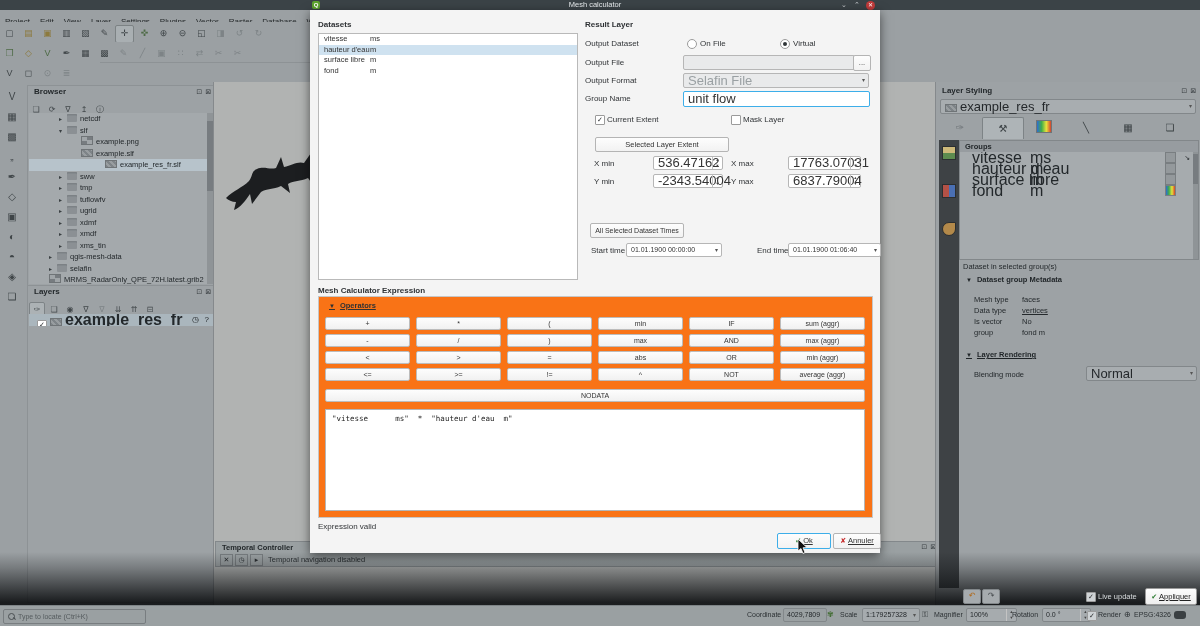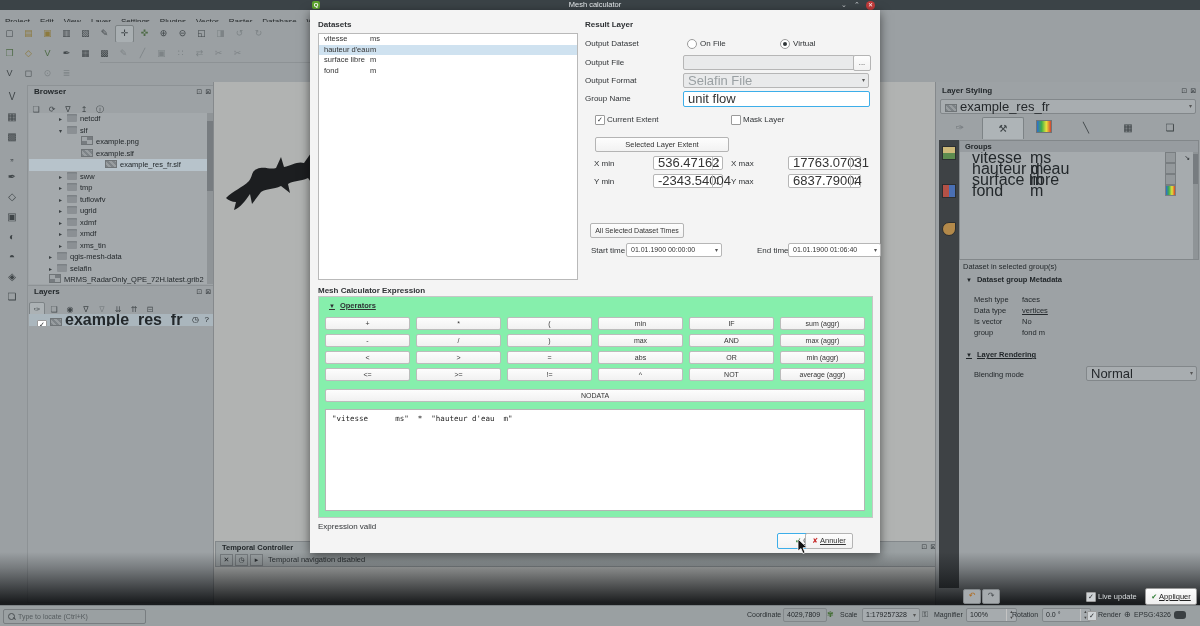--- a/index.html
+++ b/index.html
@@ -50,21 +50,21 @@
   .inp.focus{border:1px solid #3daee9;}
   .btn{position:absolute;background:linear-gradient(#fdfdfd,#f2f2f2);border:1px solid #b4b4b4;border-radius:2px;font-size:7.5px;text-align:center;color:#333;}
   .combo::after{content:"▾";position:absolute;right:3px;top:0;font-size:6px;color:#555;}
   .spin .arrows{position:absolute;right:0;top:0;bottom:0;width:9px;border-left:1px solid #c4c4c4;text-align:center;color:#444;}
   .spin .arrows::before{content:"▴";display:block;font-size:4.5px;line-height:6px;}
   .spin .arrows::after{content:"▾";display:block;font-size:4.5px;line-height:5px;}
   .chk{position:absolute;width:8px;height:8px;background:#fff;border:1px solid #9b9b9b;border-radius:1px;font-size:7px;line-height:8px;text-align:center;color:#2c2f31;}
   .chk.checked::after{content:"✓";}
   .radio{position:absolute;width:8px;height:8px;border:1px solid #9b9b9b;border-radius:50%;background:#fff;}
   .radio.on::after{content:"";position:absolute;left:2px;top:2px;width:4px;height:4px;border-radius:50%;background:#2f3437;}
-  .gbox{position:absolute;border:1px solid #c6c6c6;background:#86efac;text-decoration:underline;}
+  .gbox{position:absolute;border:1px solid #c6c6c6;background:#f97316;text-decoration:underline;}
   .ophdr{font-size:7.5px;font-weight:bold;color:#2e3134;padding:4px 0 0 10px;}
   .ophdr::before{content:"▼";font-size:6px;margin-right:5px;}
   .opgrid{position:absolute;left:6px;right:7px;display:grid;grid-template-columns:repeat(6,1fr);gap:4px 6px;}
   .opbtn{height:11px;line-height:11px;background:linear-gradient(#fdfdfd,#f1f1f1);border:1px solid #bcbcbc;border-radius:2px;font-size:7px;text-align:center;color:#333;}
   .exprbox{position:absolute;background:#fff;border:1px solid #b5b5b5;font-family:"DejaVu Sans Mono",monospace;font-size:7.5px;white-space:pre;padding:4px 0 0 6px;color:#222;}
   .ic-check::before{content:"✔";color:#2e7d32;font-size:7px;margin-right:2px;}
   .ic-cross::before{content:"✘";color:#c62828;font-size:7px;margin-right:2px;}
   
   .rpanel{left:935px;top:82px;width:265px;height:523px;background:#9da2a5;border-left:1px solid #85898c;}
   .tab{position:absolute;width:40px;height:21px;text-align:center;line-height:21px;font-size:10px;color:#3c4245;}
@@ -257,21 +257,21 @@
           <div class="opbtn">!=</div>
           <div class="opbtn">^</div>
           <div class="opbtn">NOT</div>
           <div class="opbtn">average (aggr)</div>
       </div>
       <div class="opbtn" style="position:absolute;left:6px;right:7px;top:92px;">NODATA</div>
       <div class="exprbox" style="left:6px;right:7px;top:112px;bottom:6px;">"vitesse      ms"  *  "hauteur d'eau  m"</div>
     </div>
     <span class="dl" style="left:8px;top:512px;">Expression valid</span>
     <div class="btn" style="left:467px;top:523px;width:52px;height:14px;line-height:14px;border:1px solid #3daee9;"><span class="ic-check"></span><span style="text-decoration:underline;">Ok</span></div>
-    <div class="btn" style="left:495px;top:523px;width:46px;height:14px;line-height:14px;"><span class="ic-cross"></span><span style="text-decoration:underline;">Annuler</span></div>
+    <div class="btn" style="left:523px;top:523px;width:46px;height:14px;line-height:14px;"><span class="ic-cross"></span><span style="text-decoration:underline;">Annuler</span></div>
   </div>
 
   <div class="abs rpanel">
     <div class="phdr" style="padding-top:3px;">Layer Styling</div>
     <span class="pico" style="right:14px;top:3px;">⊡</span>
     <span class="pico" style="right:5px;top:3px;">⊠</span>
     <div class="inp combo" style="left:4px;top:17px;width:250px;height:13px;line-height:13px;background:#a8adb0;border-color:#82878a;color:#24282b;"><span class="fic msh"></span><span>example_res_fr</span></div>
     <div class="tab" style="left:4px;top:35px;color:#6e7478;"><span>✑</span></div>
     <div class="tab active" style="left:46px;top:35px;"><span>⚒</span></div>
     <div class="tab" style="left:88px;top:35px;"><span class="gradsq" style="display:inline-block;width:14px;height:11px;vertical-align:-2px;border:1px solid #6f7477;"></span></div>

